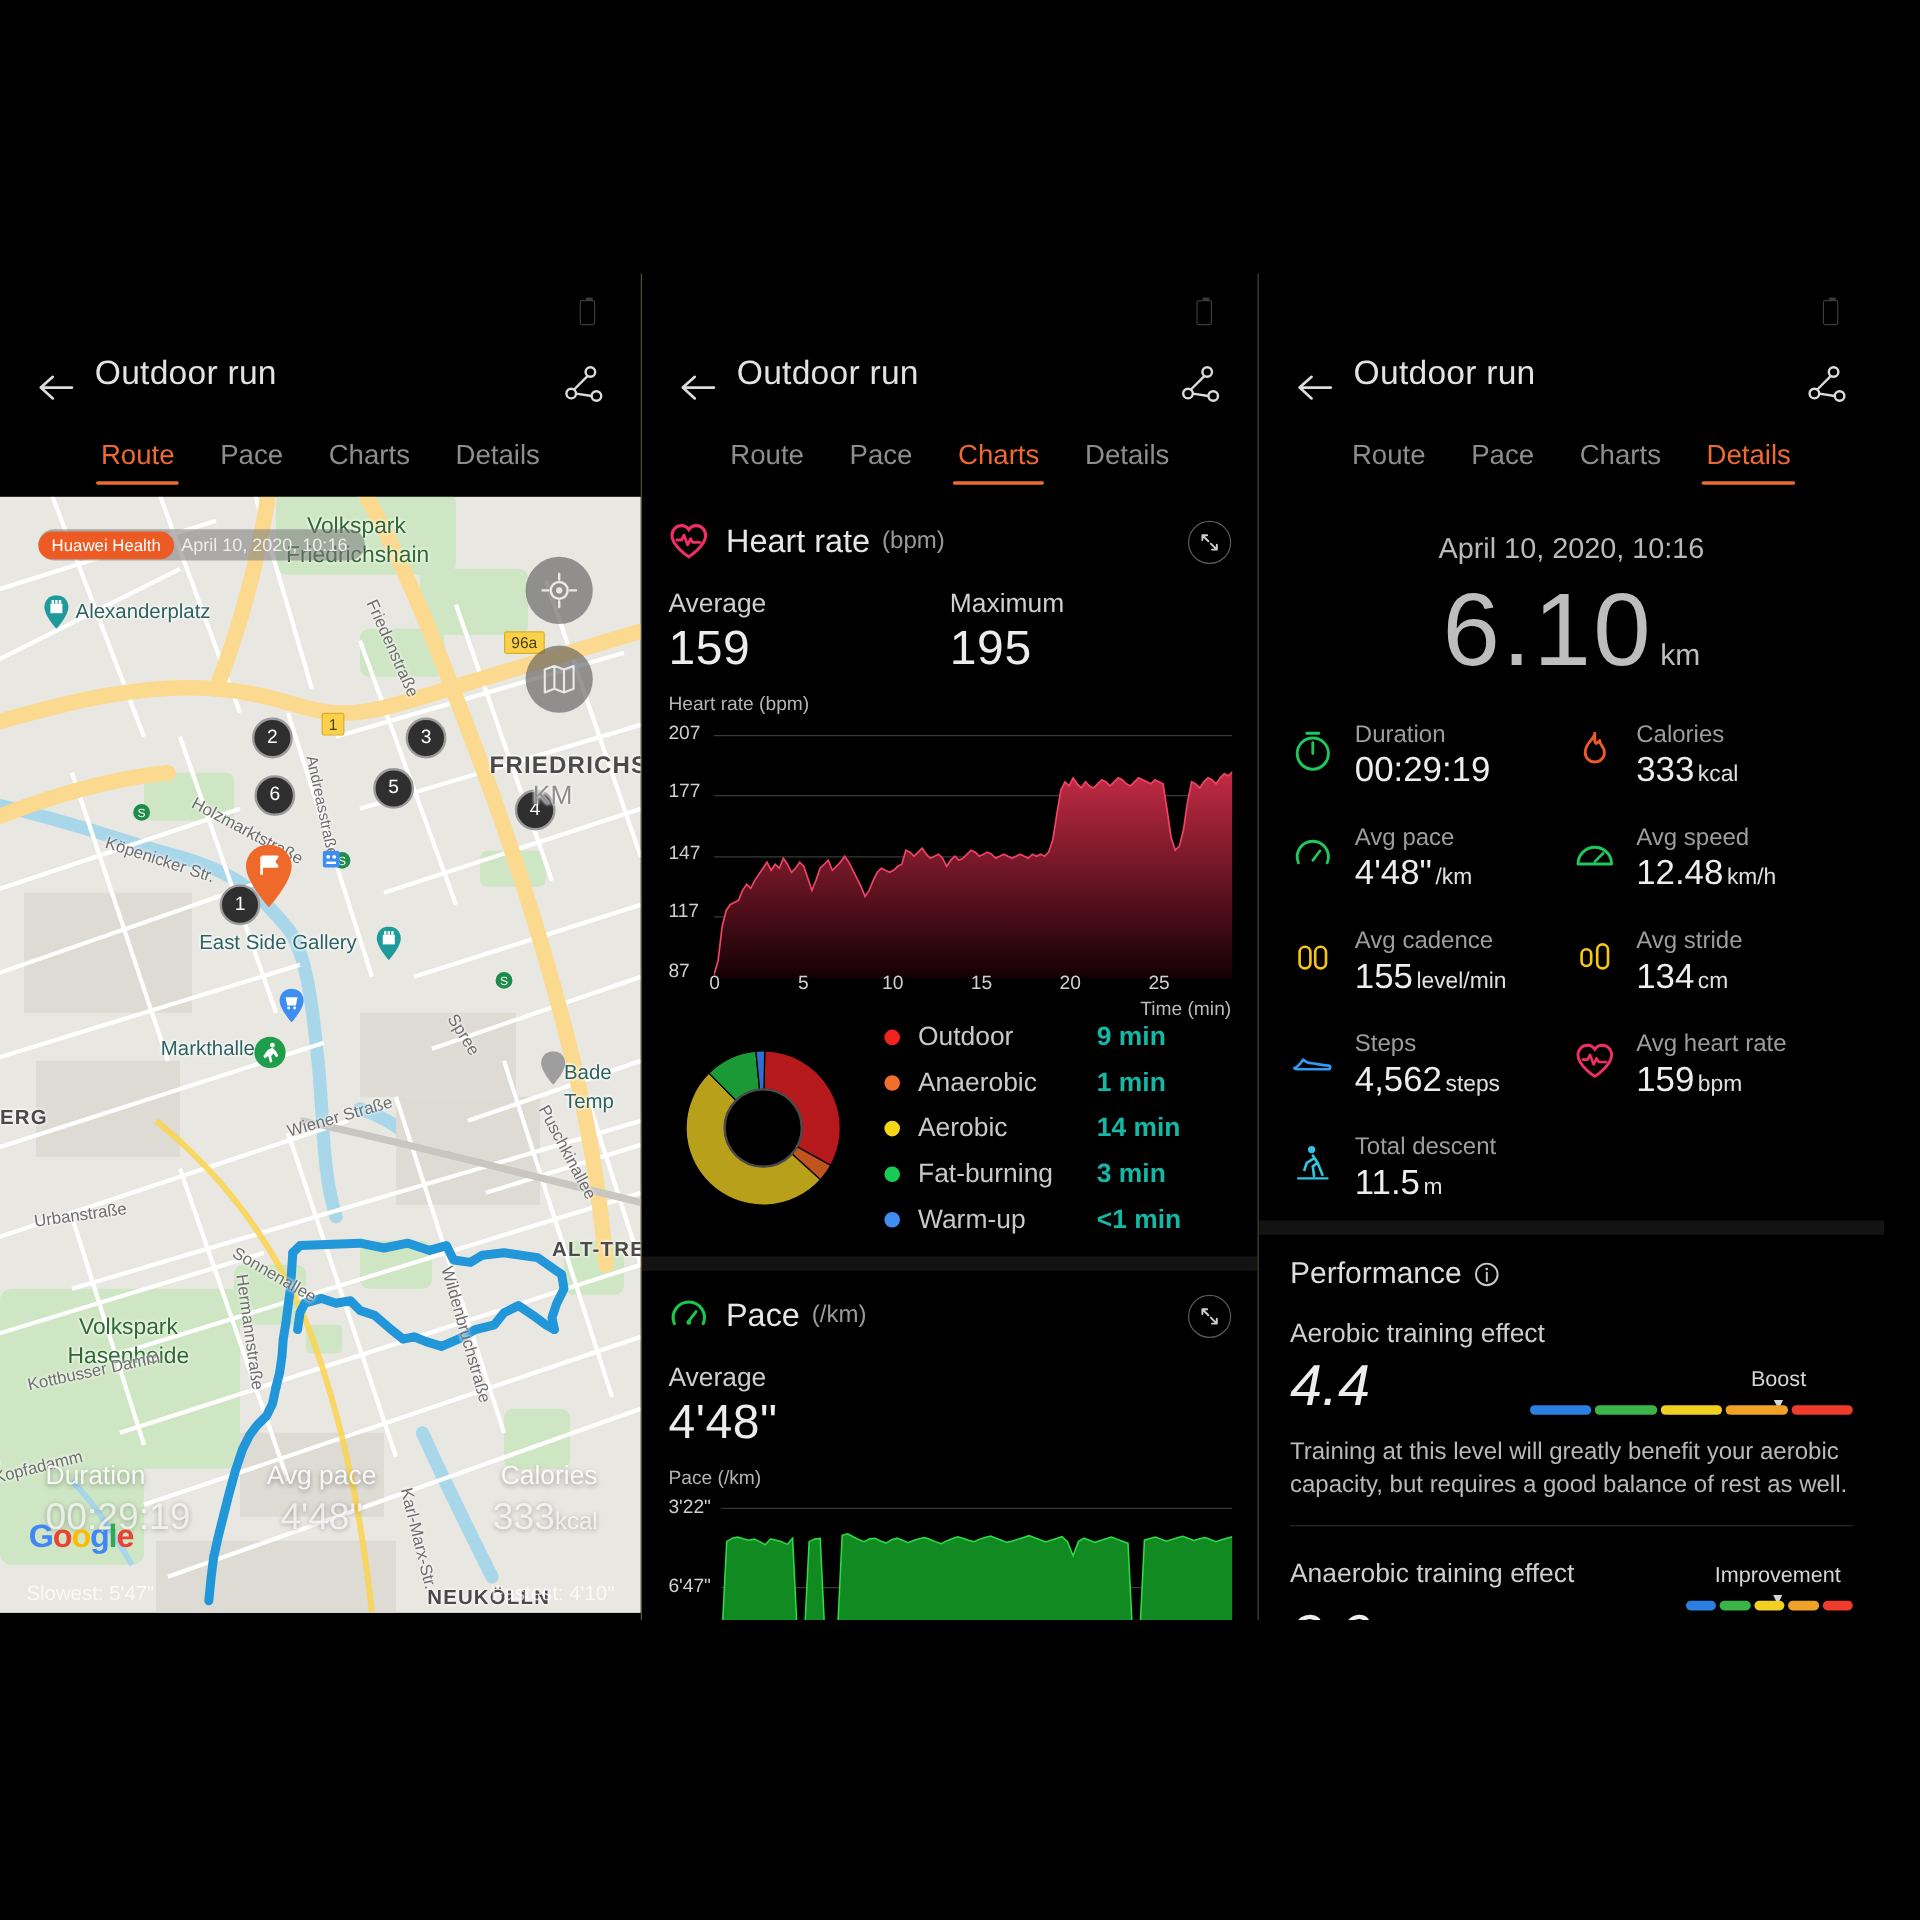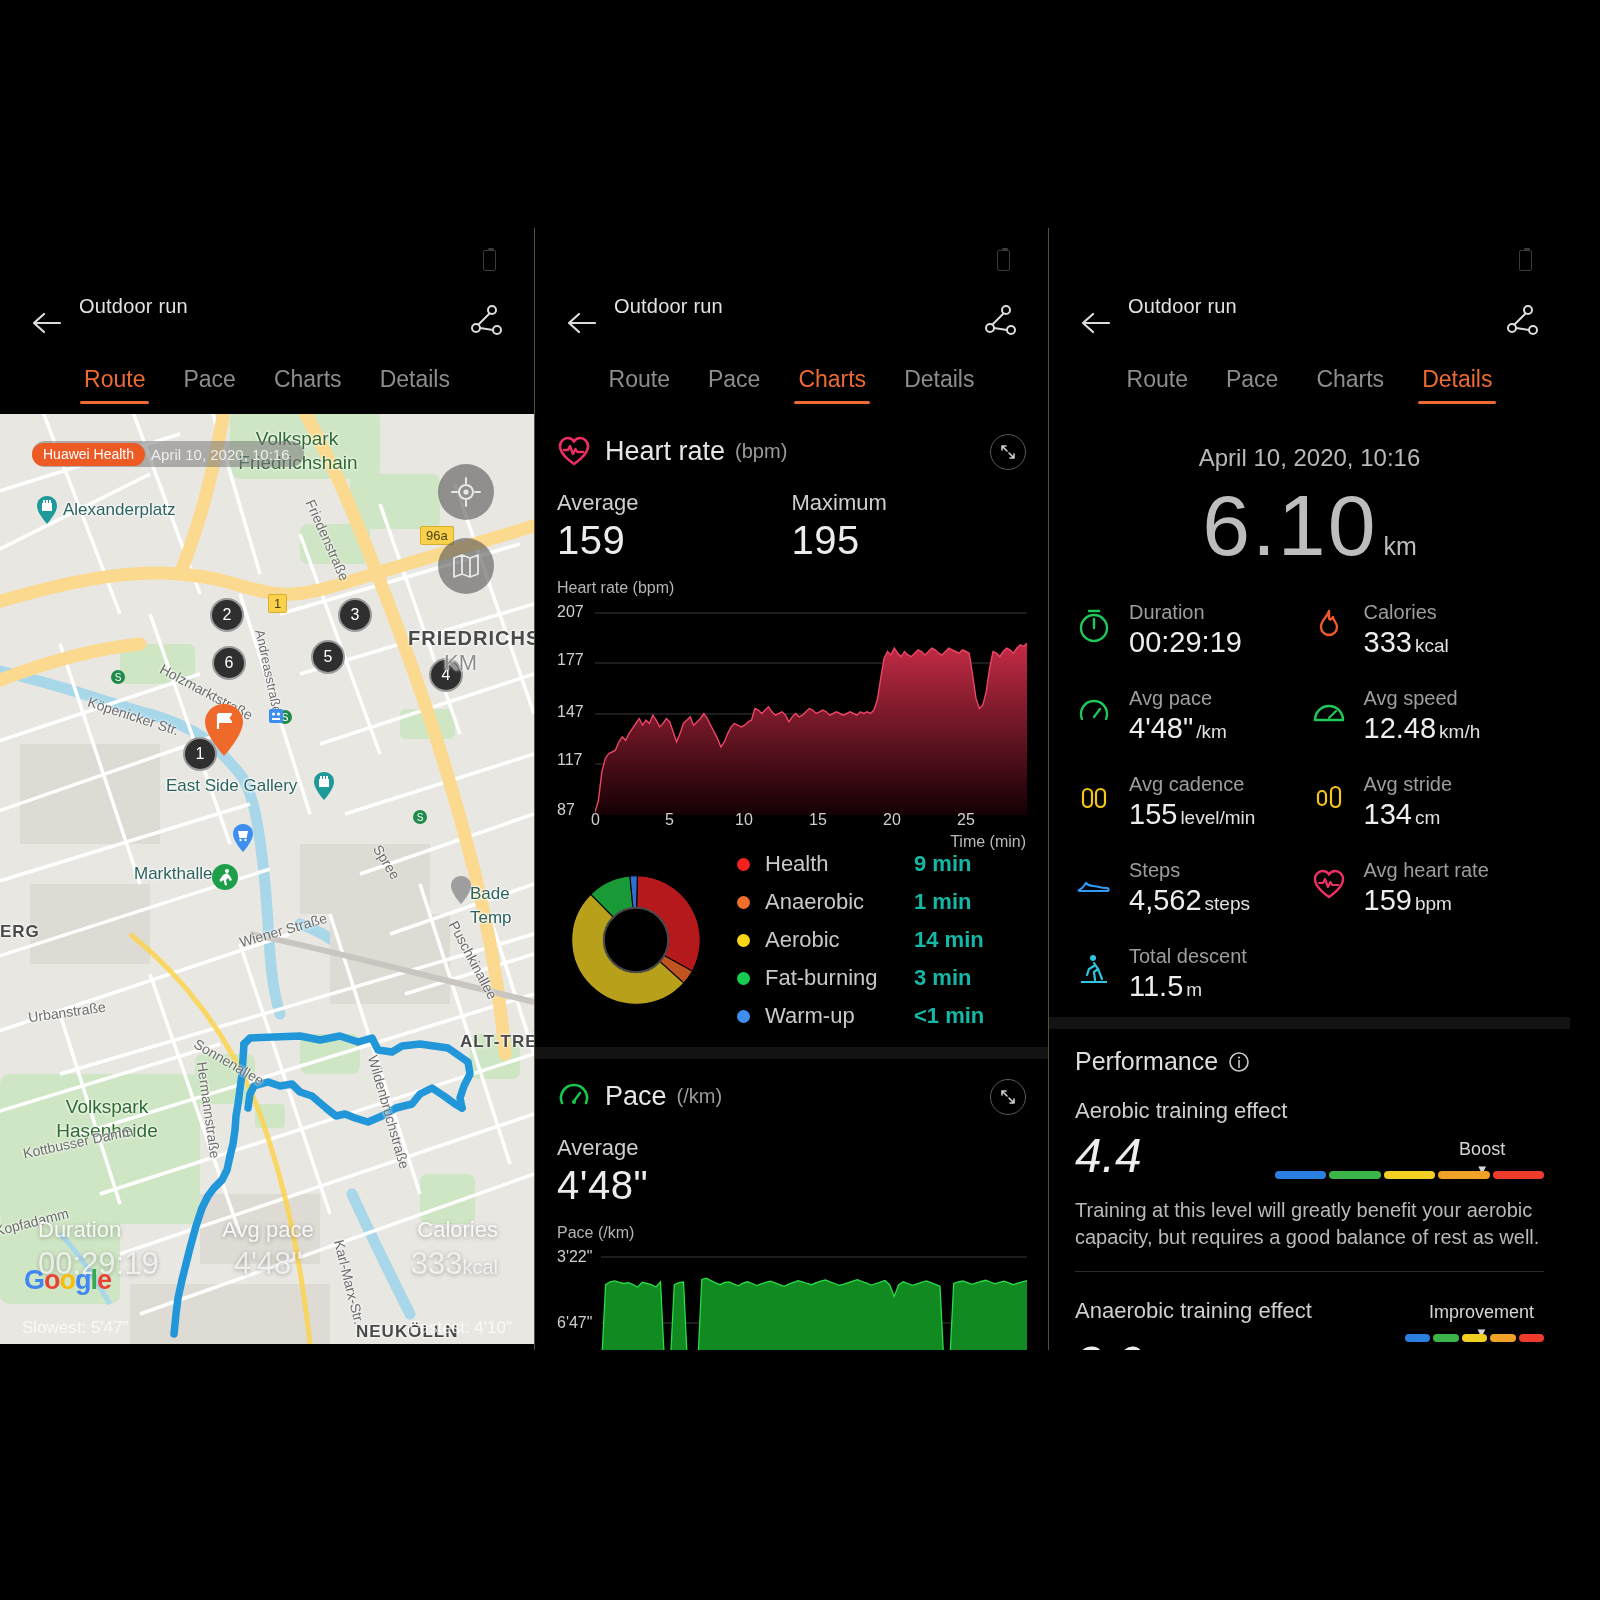--- a/index.html
+++ b/index.html
@@ -33,21 +33,21 @@
 
   
   .appbar { position: relative; height: 66px; }
   .back-arrow {
     position: absolute; left: 28px; top: 14px;
     width: 38px; height: 38px; cursor: pointer;
   }
   .back-arrow svg { display: block; }
   .apptitle {
     position: absolute; left: 79px; top: 5px;
-    font-size: 20px; color: #e2e2e2; font-weight: 400; letter-spacing: .2px;
+    font-size: 28px; color: #e2e2e2; font-weight: 400; letter-spacing: .2px;
   }
   .share-icon {
     position: absolute; right: 28px; top: 10px;
     width: 42px; height: 42px; cursor: pointer;
   }
 
   
   .tabs { display: flex; justify-content: center; gap: 26px; height: 58px; align-items: flex-start; padding-top: 10px; }
   .tab { position: relative; font-size: 23px; color: #8d8d8d; padding: 0 6px 11px; cursor: pointer; white-space: nowrap; }
   .tab.active { color: #ed6a32; }
@@ -569,21 +569,21 @@
               <path d="M91.99631965058698 73.2445506690433 A48 48 0 0 1 85.64010022058852 82.15250000025513 L67.82005011029426 66.07625000012757 A24 24 0 0 0 70.9981598252935 61.62227533452165 Z" fill="#c0541e" stroke="#000" stroke-width="0.8"></path>
               <path d="M85.64010022058852 82.15250000025513 A48 48 0 1 1 16.253573070213072 15.865286445136945 L33.12678653510653 32.93264322256847 A24 24 0 1 0 67.82005011029426 66.07625000012757 Z" fill="#b8a01b" stroke="#000" stroke-width="0.8"></path>
               <path d="M16.253573070213072 15.865286445136945 A48 48 0 0 1 45.483185490687404 2.2129893518284263 L47.7415927453437 26.106494675914213 A24 24 0 0 0 33.12678653510653 32.93264322256847 Z" fill="#199a37" stroke="#000" stroke-width="0.8"></path>
               <path d="M45.483185490687404 2.2129893518284263 A48 48 0 0 1 50.95993600127996 2.0095996800042712 L50.47996800063998 26.004799840002136 A24 24 0 0 0 47.7415927453437 26.106494675914213 Z" fill="#2e6fd0" stroke="#000" stroke-width="0.8"></path>
             </g>
           <circle cx="50" cy="50" r="24" fill="#000" stroke="#4a4a4a" stroke-width="1.5"></circle>
         </svg>
         <div class="zone-list">
           <div class="zone-row">
             <span class="zone-dot" style="background:#f2221f"></span>
-            <span class="zone-name">Health</span>
+            <span class="zone-name">Outdoor</span>
             <span class="zone-val">9 min</span>
           </div>
           <div class="zone-row">
             <span class="zone-dot" style="background:#ef6f2b"></span>
             <span class="zone-name">Anaerobic</span>
             <span class="zone-val">1 min</span>
           </div>
           <div class="zone-row">
             <span class="zone-dot" style="background:#f5d717"></span>
             <span class="zone-name">Aerobic</span>

